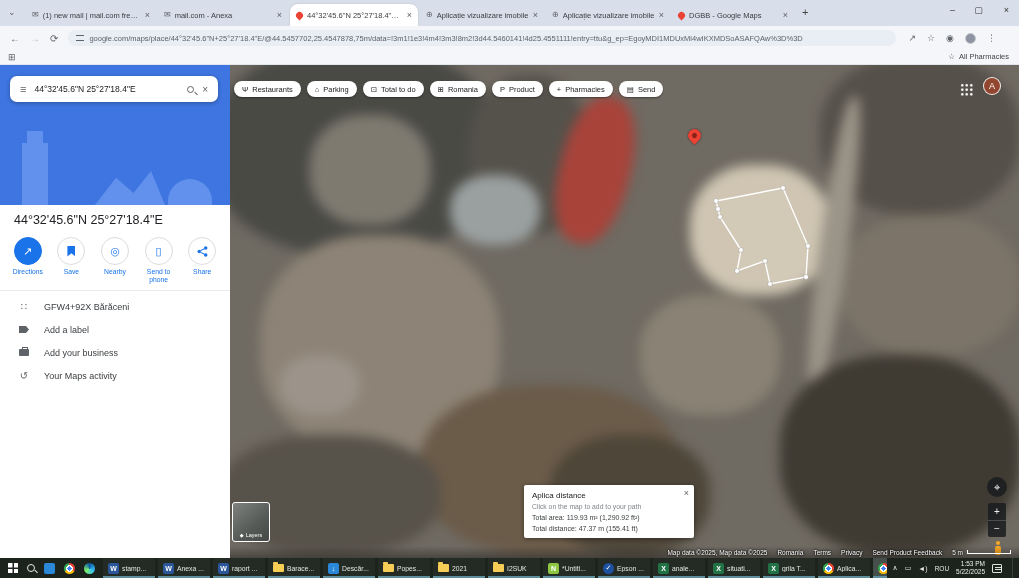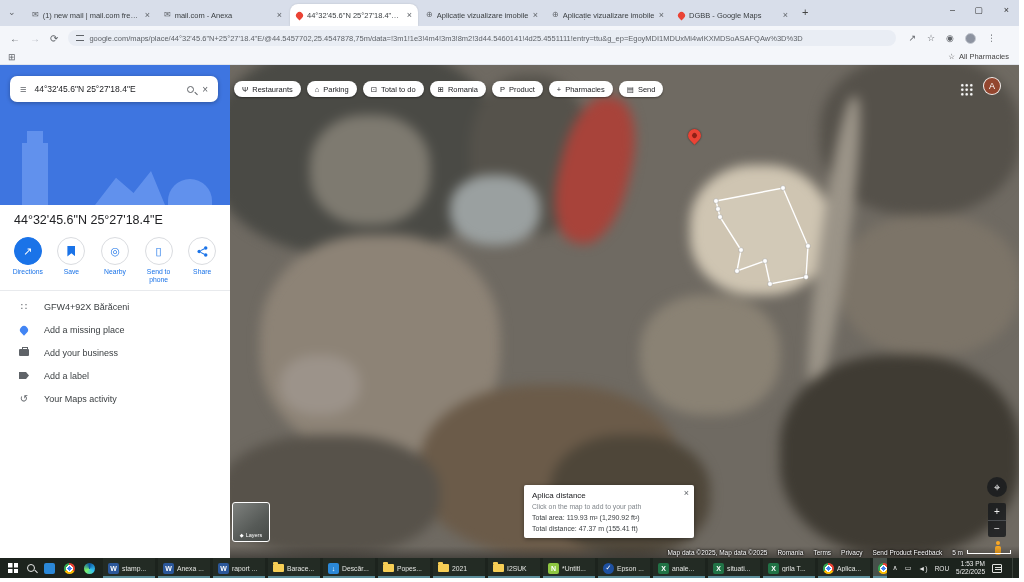--- a/index.html
+++ b/index.html
@@ -379,35 +379,29 @@
       </div>
 
       <div class="sb-div"></div>
       <div class="sb-list">
         <div class="sb-item">
           <span class="ico">∷</span>
           <span>GFW4+92X Bărăceni</span>
         </div>
         <div class="sb-item">
           <span class="ico">
-              <span class="pin-blue"></span>
-            </span>
-          <span>Add a missing place</span>
+              <span class="tag"></span>
+            </span>
+          <span>Add a label</span>
         </div>
         <div class="sb-item">
           <span class="ico">
               <span class="case"></span>
             </span>
           <span>Add your business</span>
-        </div>
-        <div class="sb-item">
-          <span class="ico">
-              <span class="tag"></span>
-            </span>
-          <span>Add a label</span>
         </div>
         <div class="sb-item">
           <span class="ico">↺</span>
           <span>Your Maps activity</span>
         </div>
       </div>
     </div>
   </div>
 
   <div class="taskbar">

